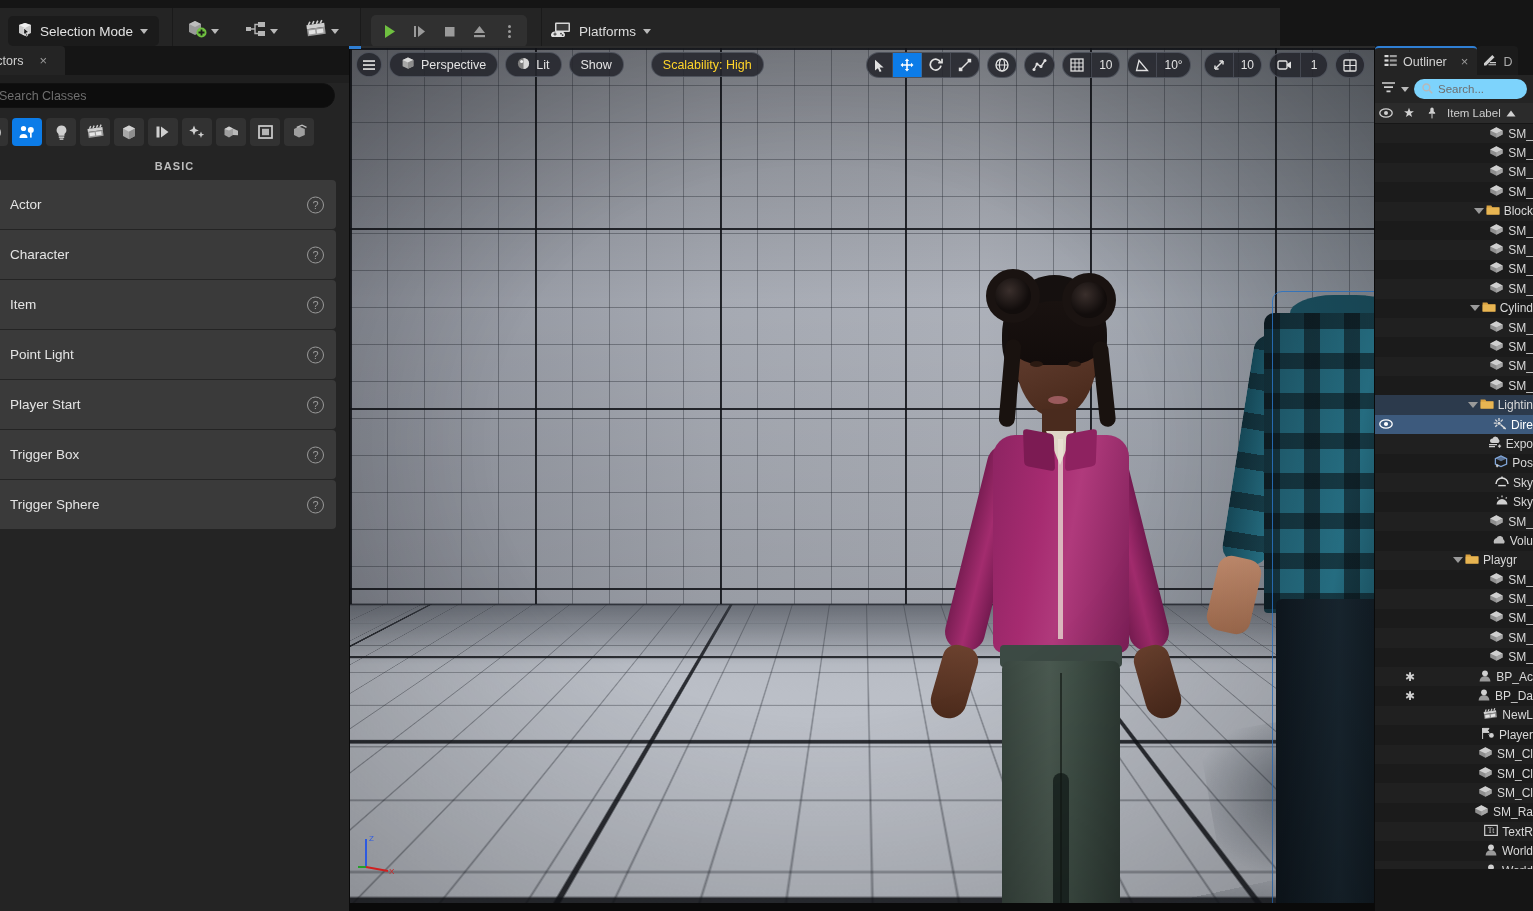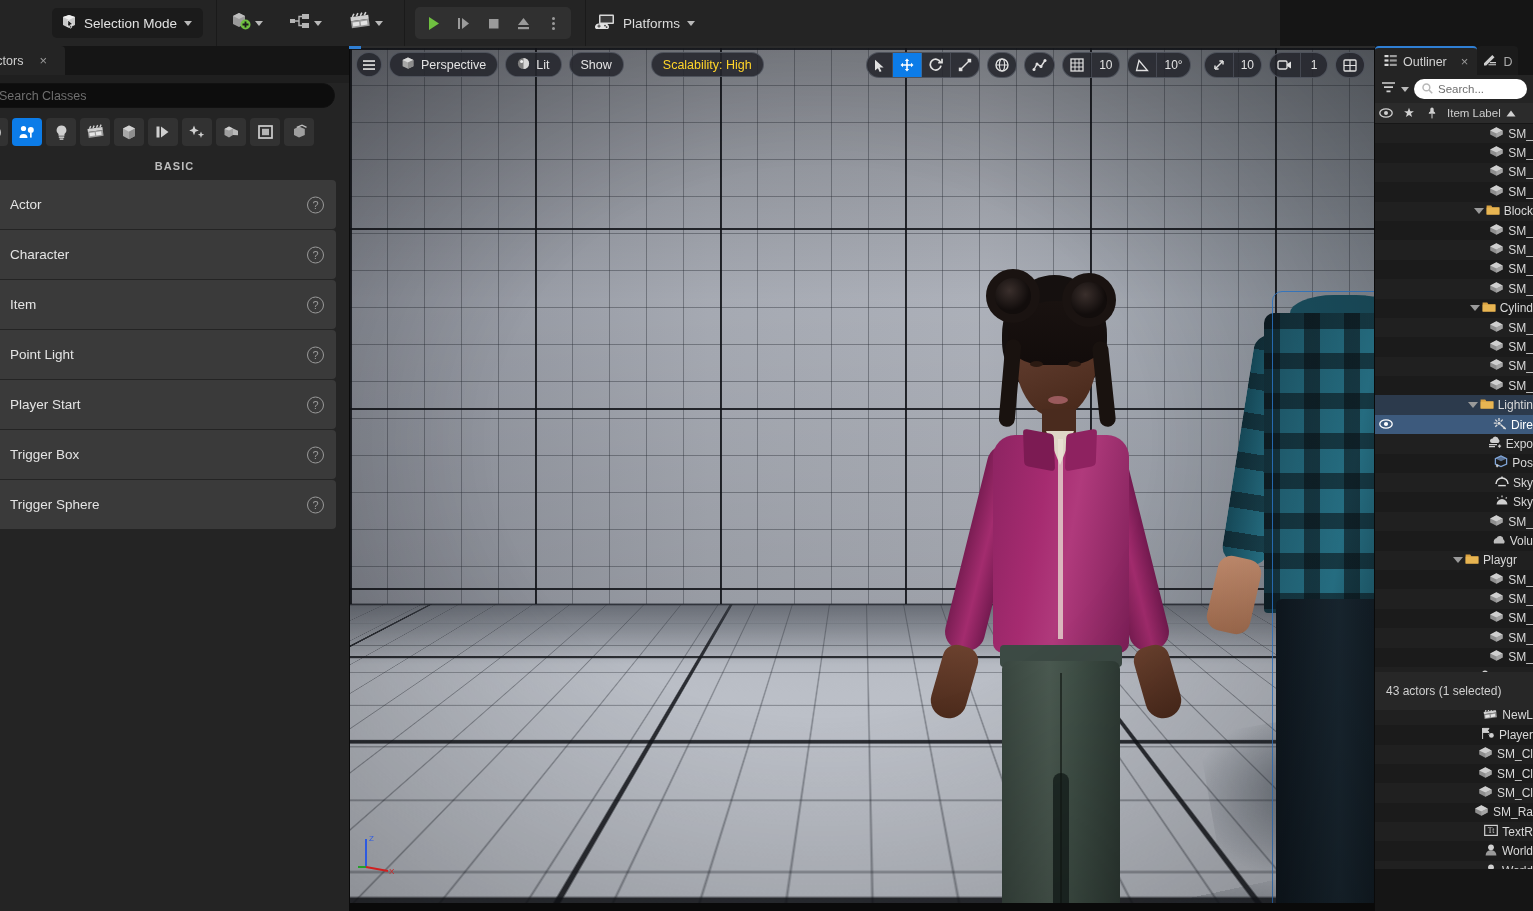--- a/index.html
+++ b/index.html
@@ -7,23 +7,23 @@
     width: 1533px; height: 911px;
     background: #151515;
     font-family: "Liberation Sans", sans-serif;
     overflow: hidden;
     color: #d6d6d6;
   }
   #app { position: relative; width: 1533px; height: 911px; }
 
   
   .top-toolbar {
-    position: absolute; left: 0; top: 0; width: 1280px; height: 46px;
+    position: absolute; left: 0; top: 8px; width: 1280px; height: 46px;
     background: #242424;
-    display: flex; align-items: center; padding-left: 44px;
+    display: flex; align-items: center;
   }
   .tb-section { display: flex; align-items: center; height: 46px; padding: 0 7px; }
   .tb-sep { width: 1px; height: 46px; background: #1a1a1a; }
 
   .mode-pill {
     display: flex; align-items: center; gap: 7px;
     background: #1b1b1b; border-radius: 5px;
     height: 30px; padding: 0 11px 0 9px;
     margin-left: 8px;
     font-size: 13.5px; color: #e2e2e2;
@@ -259,21 +259,21 @@
   .ol-tab {
     display: flex; align-items: center; gap: 6px; height: 29px; padding: 0 9px;
     font-size: 12.5px; color: #d2d2d2; background: #242424;
     border-top-left-radius: 4px; border-top-right-radius: 4px;
     border-top: 2px solid #2f7fd4;
   }
   .ol-tab.inactive { background: #1b1b1b; border-top: 2px solid transparent; color: #a9a9a9; }
   .ol-toolbar { display: flex; align-items: center; gap: 5px; height: 28px; padding: 0 6px; background: #242424; }
   .ol-search {
     flex: 1; display: flex; align-items: center; gap: 5px; height: 20px;
-    background: #ffffff; border-radius: 10px; padding: 0 8px;
+    background: #7dd3fc; border-radius: 10px; padding: 0 8px;
     font-size: 11.5px; color: #6e6e6e;
   }
   .ol-cols {
     display: flex; align-items: center; height: 21px; background: #2b2b2b;
     font-size: 11.5px; color: #cfcfcf; border-bottom: 1px solid #161616;
   }
   .ol-cols > span { display: flex; align-items: center; justify-content: center; }
   .ol-tree { height: 745px; overflow: hidden; }
   .ol-row {
     display: flex; align-items: center; height: 19.4px; font-size: 12px; color: #d8d8d8;
@@ -1232,18 +1232,15 @@
           <div style="display: flex; align-items: center; flex: 1 1 0%; overflow: hidden; justify-content: flex-end; padding-right: 0px;">
             <span class="svgico" style="margin-right: 4px;"><svg width="14" height="13" viewBox="0 0 14 13">
                 <circle cx="7" cy="4.3" r="2.9" fill="#d0d0d0"></circle>
                 <path d="M1.6 12.4 a5.4 5.4 0 0 1 10.8 0 z" fill="#9a9a9a"></path>
               </svg></span>
             <span class="ol-label">World</span>
           </div>
         </div>
       </div>
 
-    <div class="ol-status">
-      <span>43 actors (1 selected)</span>
-    </div>
   </div>
 
 </div>
 
 </body></html>

